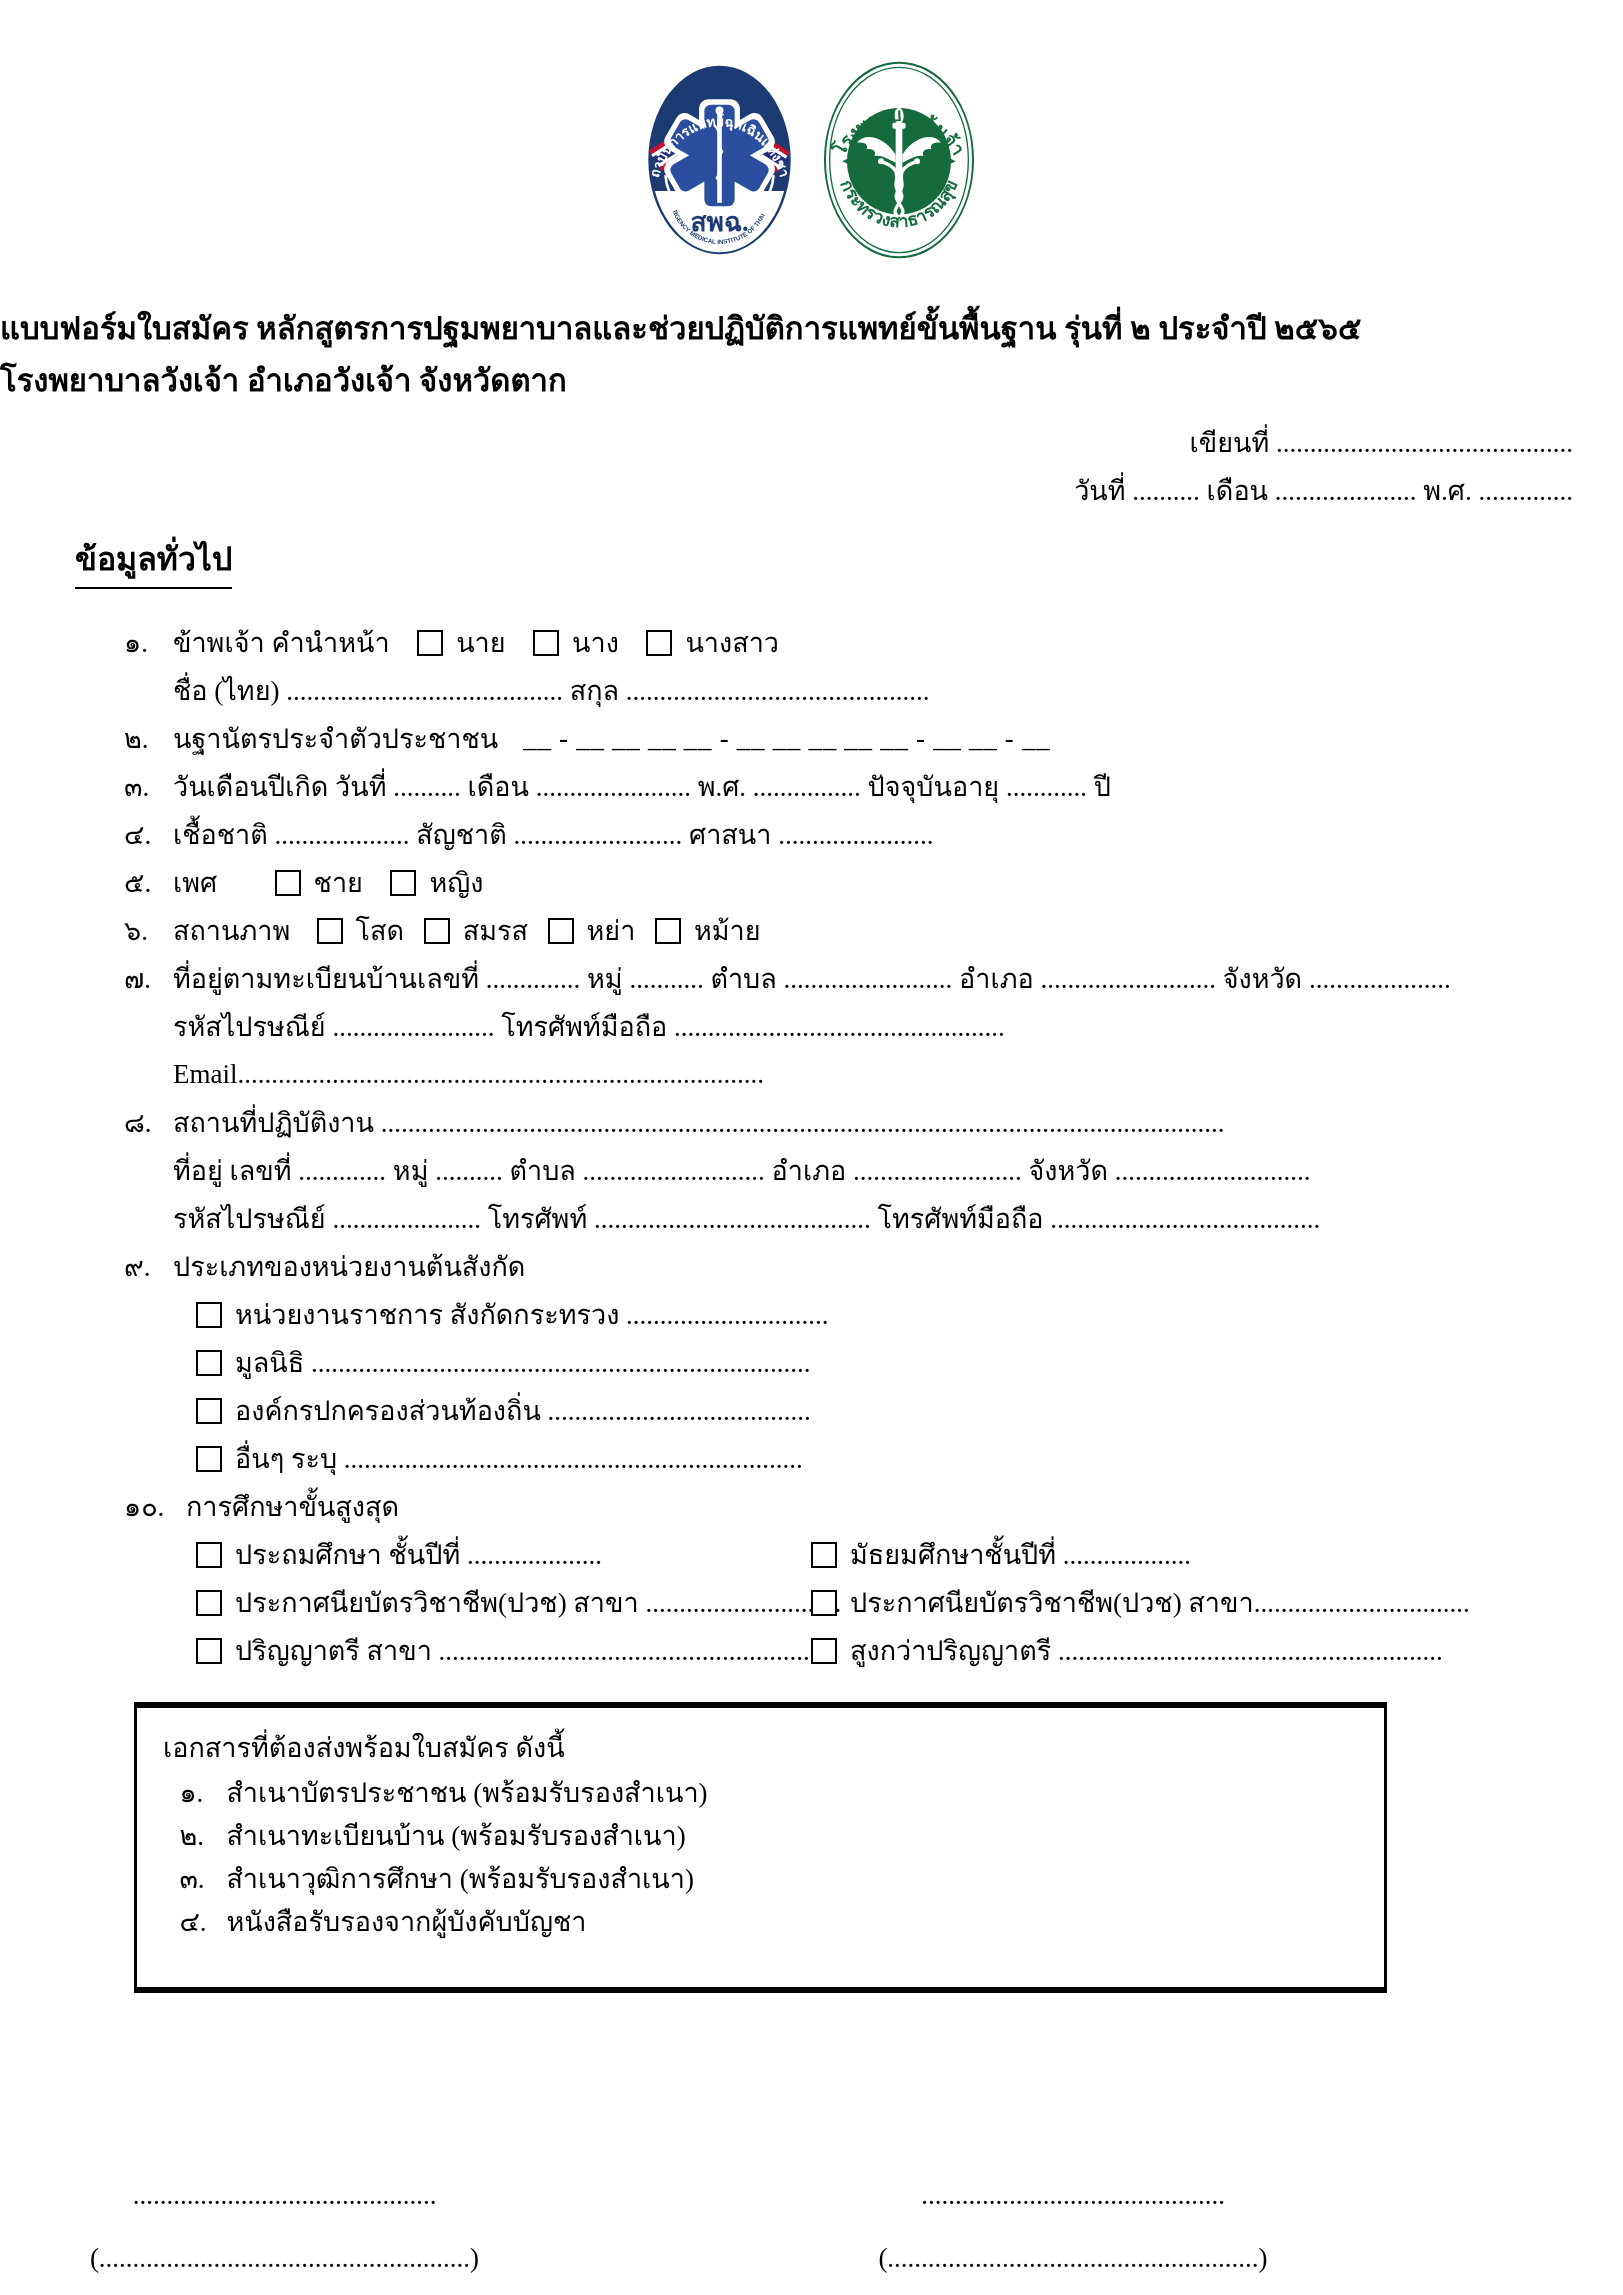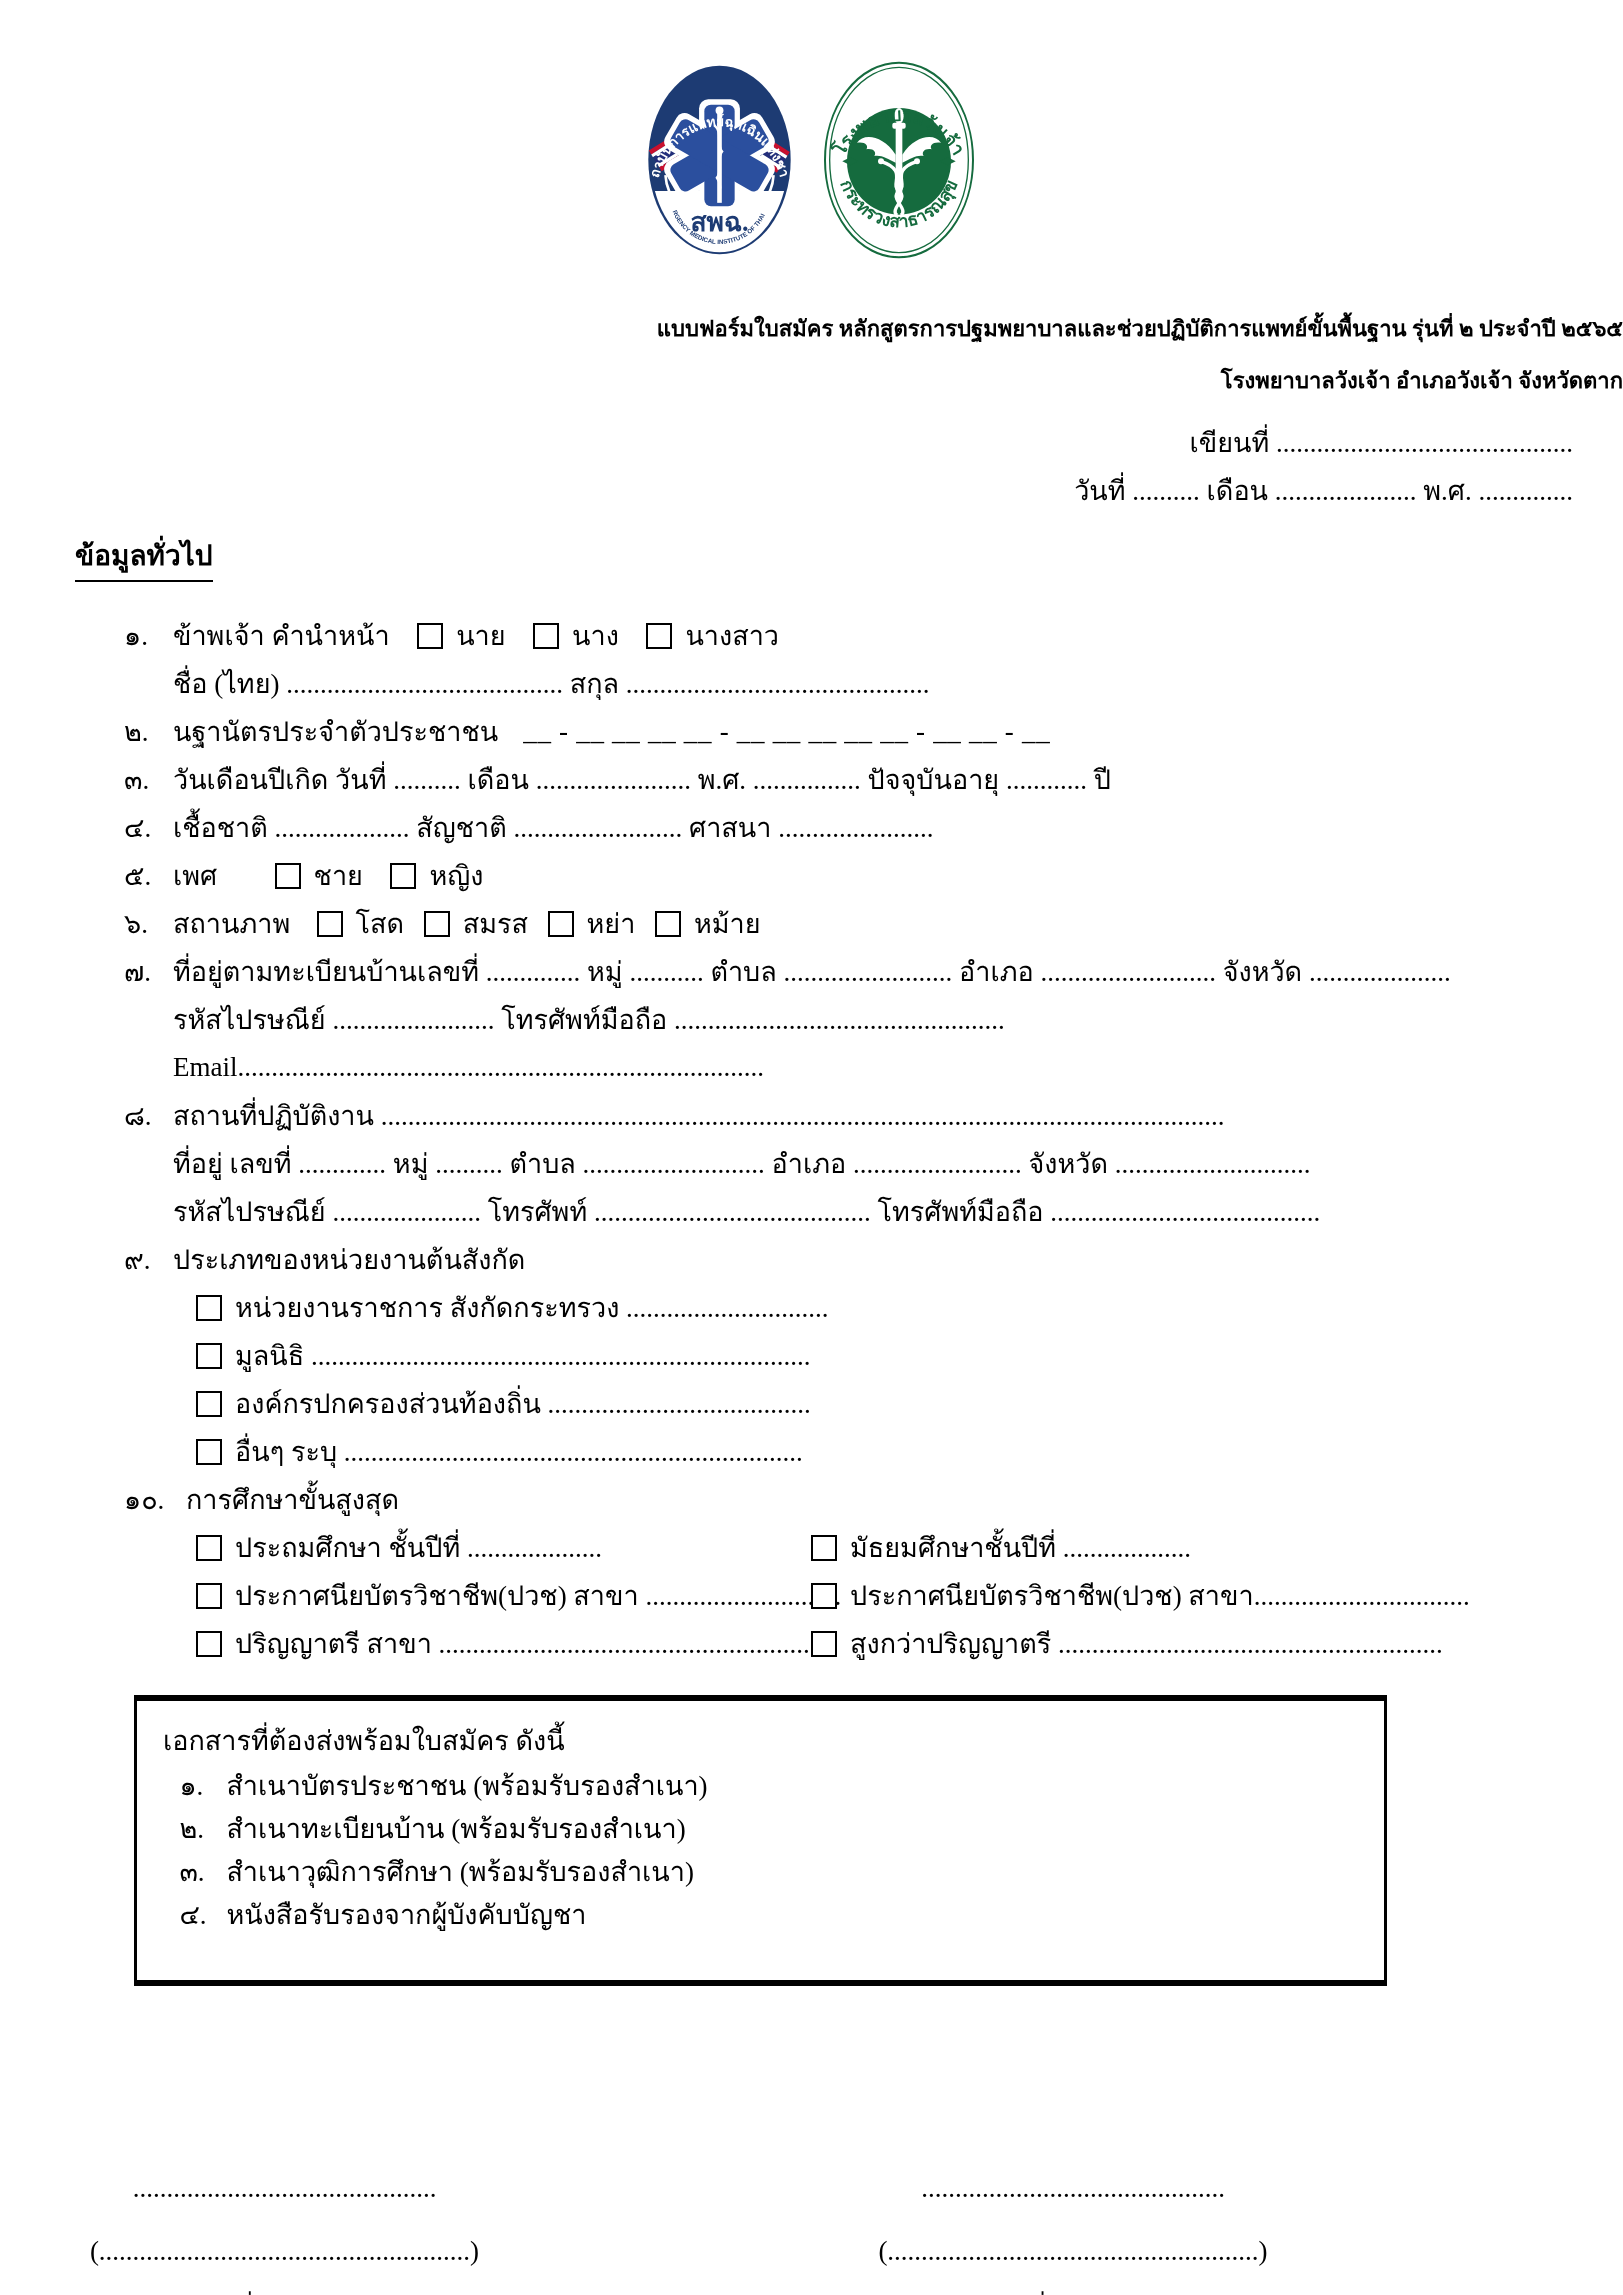--- a/index.html
+++ b/index.html
@@ -2,25 +2,25 @@
 <html style="font-size:10.5px"><head>
 <meta charset="utf-8">
 <style>
   html,body { margin:0; padding:0; background:#ffffff; }
   .page {
     position:relative; width:1623px; height:2295px; background:#ffffff;
     font-family:"Liberation Serif","DejaVu Serif",serif;
     color:#000; font-size:27px; overflow:hidden;
   }
   .logos { display:flex; justify-content:center; align-items:center; gap:29.4px; padding-top:60px; }
-  .title-block { text-align:right; font-weight:bold; font-size:22px; margin-top:43px; line-height:52px; }
+  .title-block { text-align:left; font-weight:bold; font-size:31px; margin-top:43px; line-height:52px; }
   .date-block { text-align:right; padding-right:50px; margin-top:11.8px; line-height:48px; }
   .content { padding-left:75px; }
   .section-heading {
-    display:inline-block; font-weight:bold; font-size:28px; margin-top:18.3px;
+    display:inline-block; font-weight:bold; font-size:32px; margin-top:18.3px;
     border-bottom:2.6px solid #000; padding-bottom:2.6px;
   }
   .rows { margin-top:30px; }
   .row { height:48px; display:flex; align-items:center; white-space:nowrap; padding-left:49px; }
   .row.cont { padding-left:98px; }
   .row.opt { padding-left:121px; }
   .no { flex:0 0 49px; width:49px; }
   .no.wide { flex:0 0 62px; width:62px; }
   .cb { flex:0 0 22px; width:22px; height:22px; border:2px solid #000; display:inline-block; background:#fff; }
   .cbl { margin-left:13px; }

